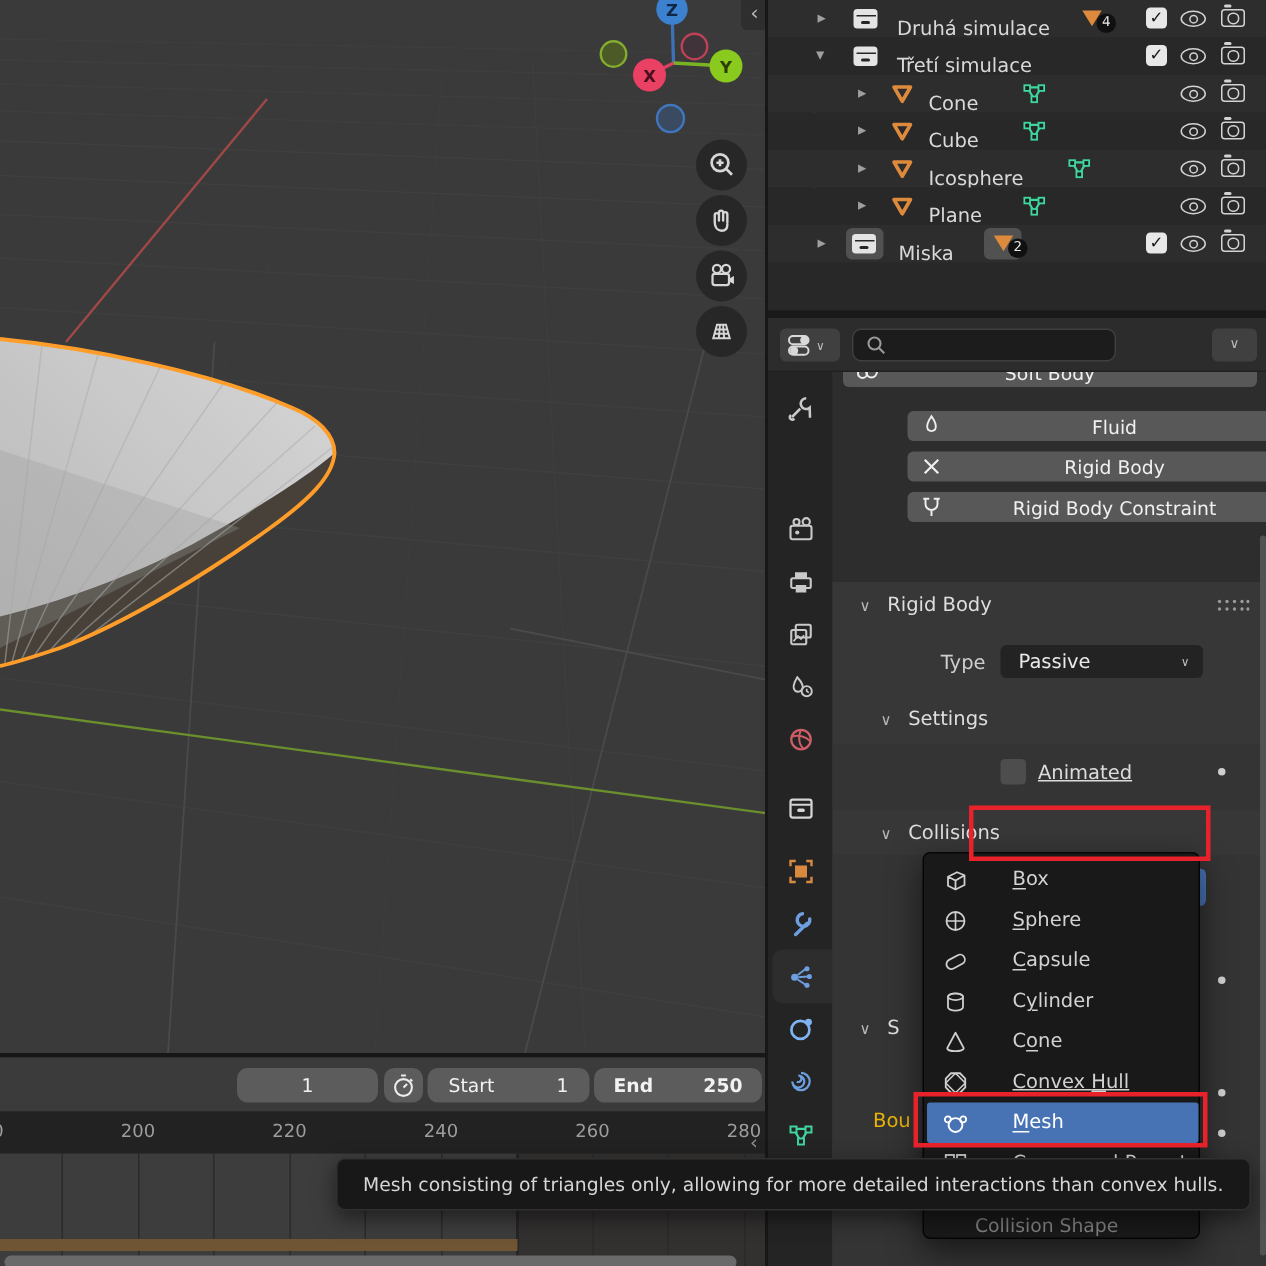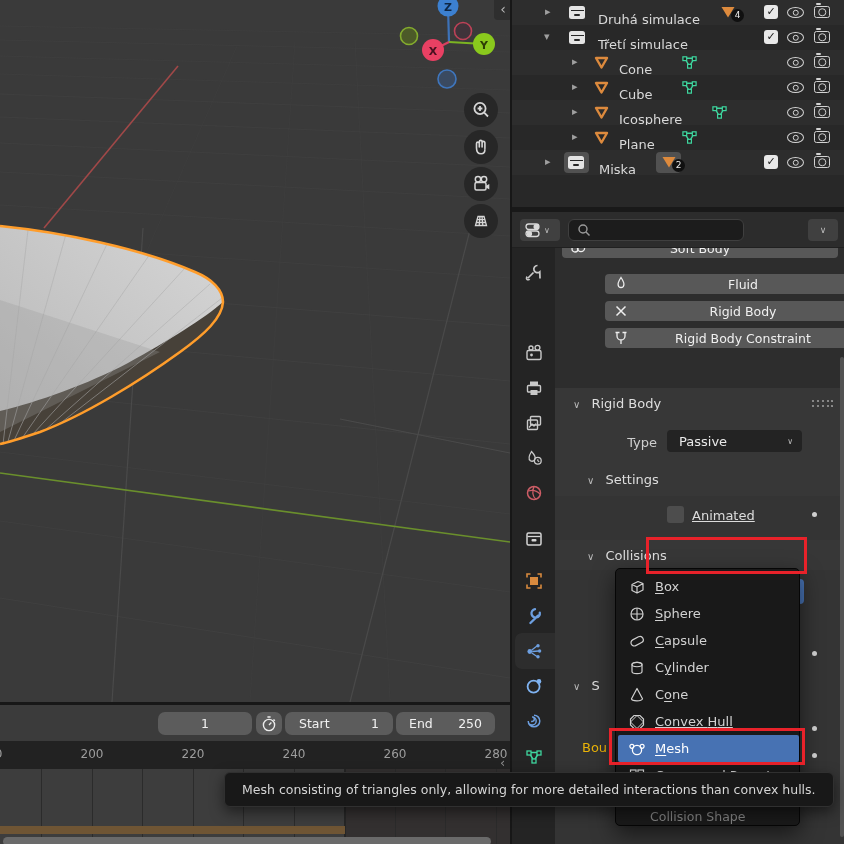--- a/index.html
+++ b/index.html
@@ -58,21 +58,21 @@
     color:#f0f0f0; font-size:12.5px; display:flex; align-items:center; justify-content:center; }
   .pbtn .bic { position:absolute; left:8px; top:2px; }
   .phead { position:absolute; color:#dedede; font-size:13px; }
   .chev { color:#b9b9b9; font-size:10px; margin-right:7px; }
   .rlabel { position:absolute; color:#cecece; font-size:13px; text-align:right; }
   .dd { position:absolute; background:#232323; border-radius:4px; color:#e9e9e9; font-size:13px;
     display:flex; align-items:center; }
   .dot { position:absolute; width:5px; height:5px; border-radius:50%; background:#cfcfcf; }
   #menu { position:absolute; left:103px; top:356px; width:185px; height:258px; background:#191919;
     border:1px solid #060606; border-radius:5px; box-shadow:0 8px 22px rgba(0,0,0,.55); z-index:20; }
-  .mi { position:absolute; left:2px; width:181px; height:27px; display:flex; align-items:center; color:#d2d2d2; font-size:13px; }
+  .mi { position:absolute; left:2px; width:181px; height:27px; display:flex; align-items:center; color:#d2d2d2; font-size:13px;gap:20px; }
   .mi .mic { width:18px; margin:0 9px 0 10px; display:flex; align-items:center; justify-content:center; }
   .mi.sel { background:#4772b3; color:#ffffff; border-radius:2px; }
   .u { text-decoration:underline; text-underline-offset:2px; }
   .redbox { position:absolute; border:3px solid #e8222a; z-index:30; }
   #tooltip { position:absolute; left:224px; top:772px; height:35px; background:#181818;
     border:1px solid #303030; border-radius:6px; box-shadow:0 5px 14px rgba(0,0,0,.5);
     color:#d6d6d6; font-size:12.5px; display:flex; align-items:center; padding:0 17px;
     white-space:nowrap; z-index:50; }
   svg { display:block; }
 </style>
@@ -194,21 +194,21 @@
       <div class="tl-field" style="left:256px; width:26px; justify-content:center;">
         <svg width="18" height="18" viewBox="0 0 18 18">
           <circle cx="9" cy="10" r="5.6" stroke="#ececec" stroke-width="1.4" fill="none"></circle>
           <path d="M9,10 L11.4,7.6 M7.4,2 H10.6 M13.5,4.5 L14.8,5.8" stroke="#ececec" stroke-width="1.4" fill="none"></path>
         </svg>
       </div>
       <div class="tl-field" style="left:285px; width:108px; padding:0 14px; justify-content:space-between;">
         <span>Start</span>
         <span>1</span>
       </div>
-      <div class="tl-field" style="left:396px; width:99px; padding:0 13px; justify-content:space-between;">
+      <div class="tl-field" style="left:396px; width:112px; padding:0 13px; justify-content:space-between;font-weight:bold;">
         <span>End</span>
         <span>250</span>
       </div>
     </div>
     <div id="tl-ruler">
       <span class="tick" style="left:-9px;">180</span>
       <span class="tick" style="left:92px;">200</span>
       <span class="tick" style="left:193px;">220</span>
       <span class="tick" style="left:294px;">240</span>
       <span class="tick" style="left:395px;">260</span>

